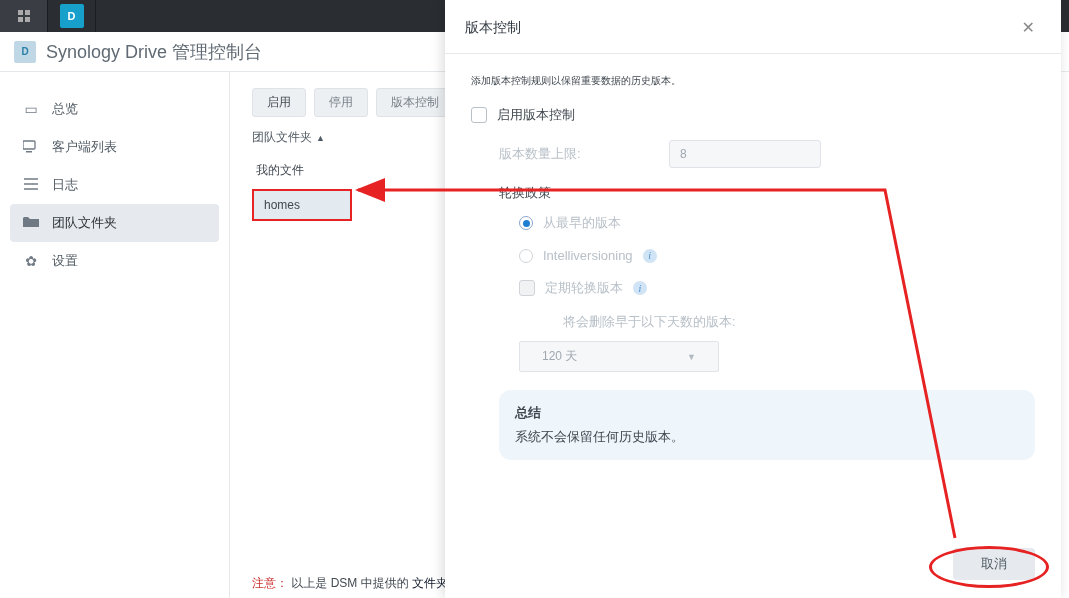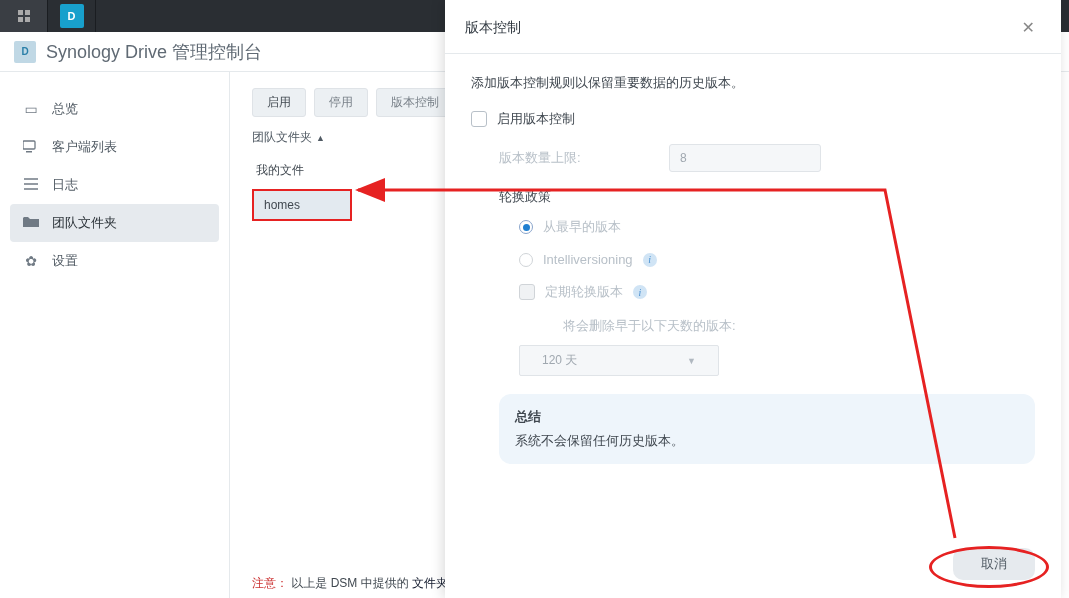--- a/index.html
+++ b/index.html
@@ -134,21 +134,21 @@
     }
     .dialog-header {
       padding: 16px 20px 14px;
       display: flex;
       align-items: center;
       border-bottom: 1px solid #e5e9ec;
     }
     .dialog-title { font-size: 14px; color: #303840; font-weight: 500; flex: 1; }
     .dialog-close { color: #888; cursor: pointer; font-size: 16px; padding: 2px 6px; }
     .dialog-body { padding: 20px 26px; flex: 1; overflow: auto; color: #404850; }
-    .desc { font-size: 13px; margin-bottom: 18px; }
+    .desc { font-size: 10px; margin-bottom: 18px; }
     .form-row { display: flex; align-items: center; gap: 10px; margin-bottom: 16px; font-size: 13px; }
     .indent { padding-left: 28px; }
     .indent2 { padding-left: 48px; }
     .checkbox {
       width: 16px; height: 16px; border: 1px solid #b8c0c8; border-radius: 3px;
       display: inline-block; background: #fff;
     }
     .checkbox.muted { background: #f0f2f4; border-color: #d0d4d8; }
     .num-input {
       width: 152px; padding: 6px 10px; border: 1px solid #e0e4e8;
@@ -184,21 +184,21 @@
     .dialog-footer {
       padding: 0 26px 18px;
       display: flex;
       justify-content: flex-end;
       gap: 10px;
       align-items: center;
     }
     .btn {
       padding: 7px 28px; border-radius: 4px; font-size: 13px; cursor: pointer; border: none;
     }
-    .btn-cancel { background: #e6eaee; color: #505a63; border-radius: 10px; }
+    .btn-cancel { background: #e6eaee; color: #505a63; }
     .btn-ok { background: #0a87e0; color: #fff; }
     .ok-circle {
       position: absolute; right: 12px; bottom: 10px;
       width: 120px; height: 42px; border: 3px solid #e62222; border-radius: 50%;
       pointer-events: none;
     }
 
     .arrow-svg {
       position: absolute;
       top: 0; left: 0;

